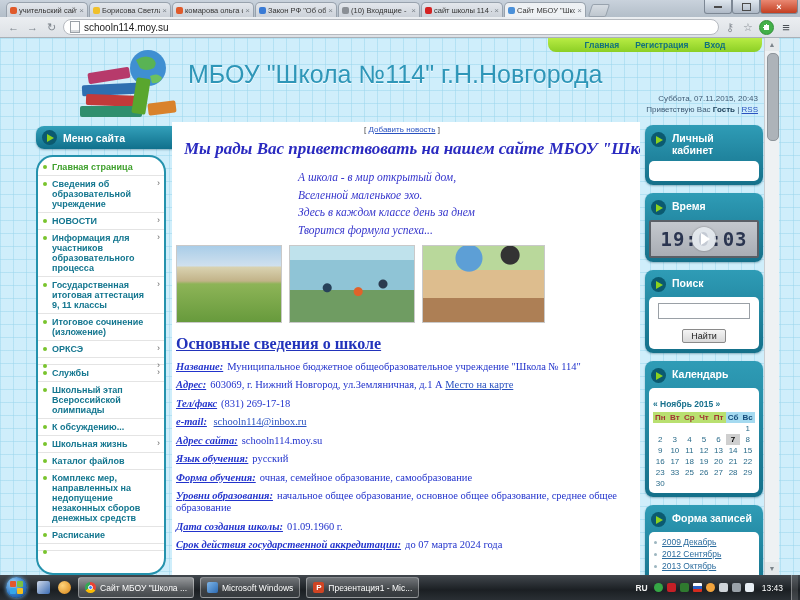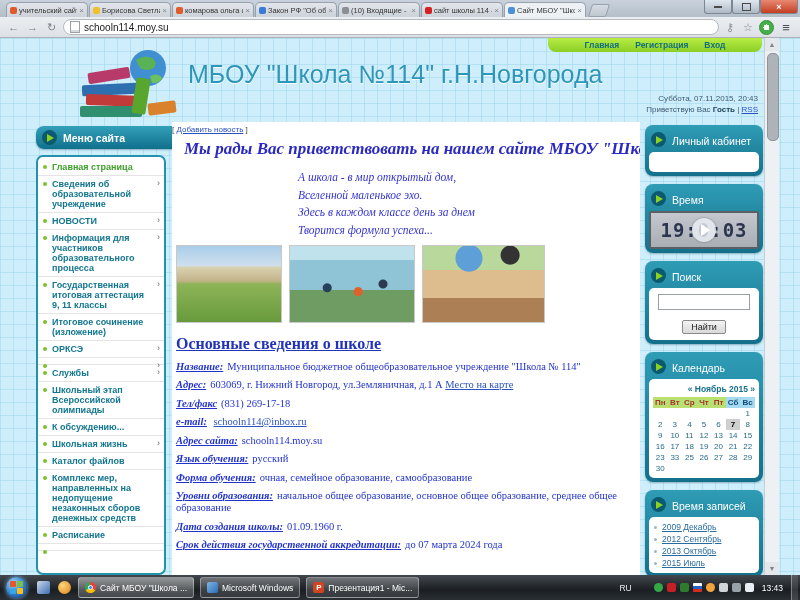--- a/index.html
+++ b/index.html
@@ -59,36 +59,36 @@
 
   
   .tealhead{background:linear-gradient(180deg,#33a0ba,#10708c);border-radius:8px;
     display:flex;align-items:center;gap:6px;color:#fff;font-weight:bold;font-size:10.5px;padding:4px 6px;
     box-shadow:0 1px 2px rgba(0,60,80,.35)}
   .chev{width:15px;height:15px;border-radius:50%;background:#0b5a70;position:relative;flex:0 0 auto}
   .chev::after{content:"";position:absolute;left:5px;top:3.5px;border-left:7px solid #8cd21e;
     border-top:4px solid transparent;border-bottom:4px solid transparent}
   .module{background:linear-gradient(180deg,#2f9cb6,#14708a);border-radius:8px;padding:4px;margin-bottom:8px;
     box-shadow:0 1px 2px rgba(0,60,80,.35)}
-  .module .mhead{display:flex;align-items:flex-end;gap:6px;color:#fff;font-weight:normal;font-size:10.5px;padding:3px 2px 5px}
+  .module .mhead{display:flex;align-items:flex-start;gap:6px;color:#fff;font-weight:bold;font-size:10.5px;padding:3px 2px 5px}
   .module .mbody{background:#fff;border-radius:5px;padding:4px;min-height:10px}
 
   
   #menuhead{position:absolute;left:36px;top:88px;width:154px;box-sizing:border-box}
   #menubox{position:absolute;left:36px;top:117px;width:130px;height:420px;box-sizing:border-box;
-    background:#fff;border:2px solid #2492ad;border-radius:7px;overflow:hidden;padding:2px 0}
+    background:#fff;border:2px solid #2492ad;border-radius:17px;overflow:hidden;padding:2px 0}
   .mitem{position:relative;padding:3px 10px 3px 14px;border-bottom:1px solid #e4e4e4;
     font-size:9px;font-weight:bold;color:#13768f;line-height:10px}
   .mitem.active{color:#3fa02c}
   .mitem::before{content:"";position:absolute;left:5px;top:6px;width:4px;height:4px;border-radius:50%;background:#79c42d}
   .mitem .sub{position:absolute;right:4px;top:2px;color:#666;font-size:9px;font-weight:normal}
 
   
   #main{position:absolute;left:172px;top:84px;width:468px;height:453px;background:#fff;overflow:hidden}
-  #addnews{text-align:left;font-size:8px;color:#444;padding:3px 8px 0 0}
+  #addnews{text-align:center;font-size:8px;color:#444;padding:3px 8px 0 0}
   #addnews a{color:#2a52c0;text-decoration:underline}
   #heading{margin:5px 0 0 12px;font-family:"Liberation Serif",serif;font-weight:bold;font-style:italic;
     font-size:17px;color:#2a2ac0;white-space:nowrap;overflow:hidden}
   #poem{margin:12px 0 0 126px}
   #poem div{font-family:"Liberation Serif",serif;font-style:italic;font-size:11.5px;color:#3535cc;margin-bottom:5.5px}
   #photos{display:flex;gap:7px;margin:9px 0 0 4px}
   .photo{height:78px;border:1px solid #c9c9c9;box-sizing:border-box}
   .photo.school{width:106px;background:
     linear-gradient(180deg,#a9cde8 0,#cfe0ee 26%,#d9d2b0 28%,#c2b389 46%,#8db457 50%,#679a3c 100%)}
   .photo.gym{width:126px;background:
@@ -115,21 +115,21 @@
   #playbtn{position:absolute;left:50%;top:50%;width:24px;height:24px;margin:-12px 0 0 -12px;
     border-radius:50%;background:rgba(235,240,245,.8);box-shadow:0 0 2px rgba(0,0,0,.4)}
   #playbtn::after{content:"";position:absolute;left:9px;top:6px;border-left:9px solid #fff;
     border-top:6px solid transparent;border-bottom:6px solid transparent}
   #searchbody{text-align:center;padding:6px 4px}
   #searchinput{width:86px;height:12px;border:1px solid #9aa0a6;font-size:9px;display:block;margin:0 auto 6px}
   #searchbtn{font-size:9px;padding:1px 8px;background:linear-gradient(180deg,#f4f4f4,#d9d9d9);
     border:1px solid #8a8a8a;border-radius:2px;color:#222}
   #cal{font-size:8px;color:#2a6b8a;width:100%;border-collapse:collapse;table-layout:fixed}
   #cal td,#cal th{text-align:center;padding:1px 0;height:9px}
-  #caltitle{text-align:right;color:#17708c;font-weight:bold;font-size:8.5px;margin:1px 0 3px}
+  #caltitle{text-align:left;color:#17708c;font-weight:bold;font-size:8.5px;margin:7px 0 3px}
   .dow{font-weight:bold}
   .dow.wd{background:#b9e070;color:#a23333}
   .dow.we{background:#a5daf0;color:#114a7a}
   td.today{background:#cfcfcf;font-weight:bold;color:#000}
   #archivelinks div{position:relative;padding:1px 0 1px 9px;font-size:8.5px}
   #archivelinks div::before{content:"";position:absolute;left:1px;top:5px;width:3px;height:3px;border-radius:50%;background:#9db6c0}
   #archivelinks a{color:#2a6b9d;text-decoration:underline}
 
   
   #vscroll{position:absolute;left:764px;top:0;width:14px;height:537px;background:#eef1f3;border-left:1px solid #c9cdd1}
@@ -149,21 +149,21 @@
   .taskbtn{height:19px;margin:0 3px;padding:0 6px;display:flex;align-items:center;gap:4px;max-width:150px;
     background:linear-gradient(180deg,rgba(255,255,255,.28),rgba(255,255,255,.08));
     border:1px solid rgba(255,255,255,.35);border-radius:3px;color:#fff;font-size:8.5px;overflow:hidden;white-space:nowrap}
   .taskbtn.active{background:linear-gradient(180deg,rgba(255,255,255,.45),rgba(255,255,255,.15))}
   .ticon{width:11px;height:11px;border-radius:2px;flex:0 0 auto}
   .ticon.chrome{border-radius:50%;background:conic-gradient(#ea4335 0 120deg,#fbbc05 120deg 240deg,#34a853 240deg 360deg);position:relative}
   .ticon.chrome::after{content:"";position:absolute;left:3px;top:3px;width:5px;height:5px;border-radius:50%;background:#4285f4;border:1px solid #fff;box-sizing:border-box}
   .ticon.windows{background:linear-gradient(135deg,#7fb6e8,#2c6bb4)}
   .ticon.powerpoint{background:#d04423;color:#fff;font-size:8px;font-weight:bold;text-align:center;line-height:11px}
   #tray{margin-left:auto;display:flex;align-items:center;gap:4px;padding-right:4px}
-  #lang{color:#eee;font-size:8.5px;font-weight:normal;margin-right:18px}
+  #lang{color:#eee;font-size:8.5px;font-weight:bold;margin-right:2px}
   .trayicon{width:9px;height:9px;border-radius:2px}
   [data-name="tray-icon-antivirus"]{background:#35a745;border-radius:50%}
   [data-name="tray-icon-adobe-reader"]{background:#c61f26}
   [data-name="tray-icon-nvidia"]{background:#2f7a2f}
   [data-name="tray-icon-ru-flag"]{background:linear-gradient(180deg,#fff 0 33%,#2a5fc4 33% 66%,#d52b1e 66% 100%);border-radius:1px}
   [data-name="tray-icon-messenger"]{background:#f2a33c;border-radius:50%}
   [data-name="tray-icon-volume"]{background:#cfd4d9}
   [data-name="tray-icon-network"]{background:#9aa2a9}
   [data-name="tray-icon-action-flag"]{background:#e8eef4}
   #trayclock{color:#fff;font-size:8.5px;margin-left:4px}
@@ -417,21 +417,21 @@
                 <td data-name="calendar-day"></td>
                 <td data-name="calendar-day"></td>
               </tr>
             </tbody>
           </table>
       </div>
     </div>
     <div class="module" data-name="archive-module">
       <div class="mhead">
           <span class="chev" data-name="arrow-chevron-icon"></span>
-          <span data-name="archive-title">Время записей</span>
+          <span data-name="archive-title">Форма записей</span>
         </div>
       <div class="mbody" id="archivelinks" data-name="archive-body">
           <div data-name="archive-entry"><a data-name="archive-link" href="#">2009 Декабрь</a></div>
           <div data-name="archive-entry"><a data-name="archive-link" href="#">2012 Сентябрь</a></div>
           <div data-name="archive-entry"><a data-name="archive-link" href="#">2013 Октябрь</a></div>
           <div data-name="archive-entry"><a data-name="archive-link" href="#">2015 Июль</a></div>
         </div>
     </div>
   </div>
 

